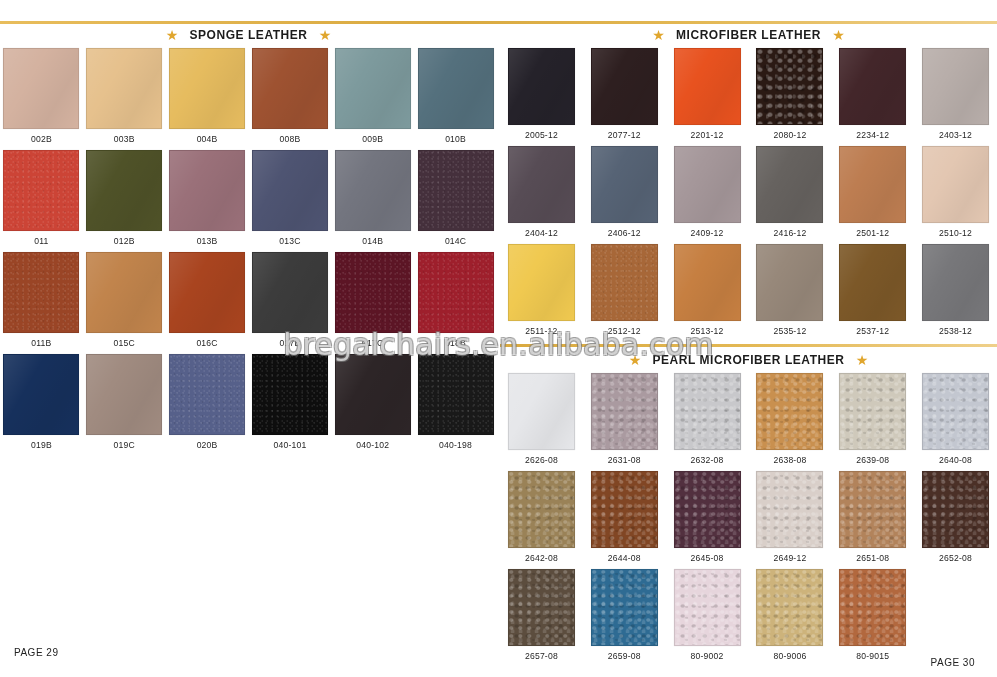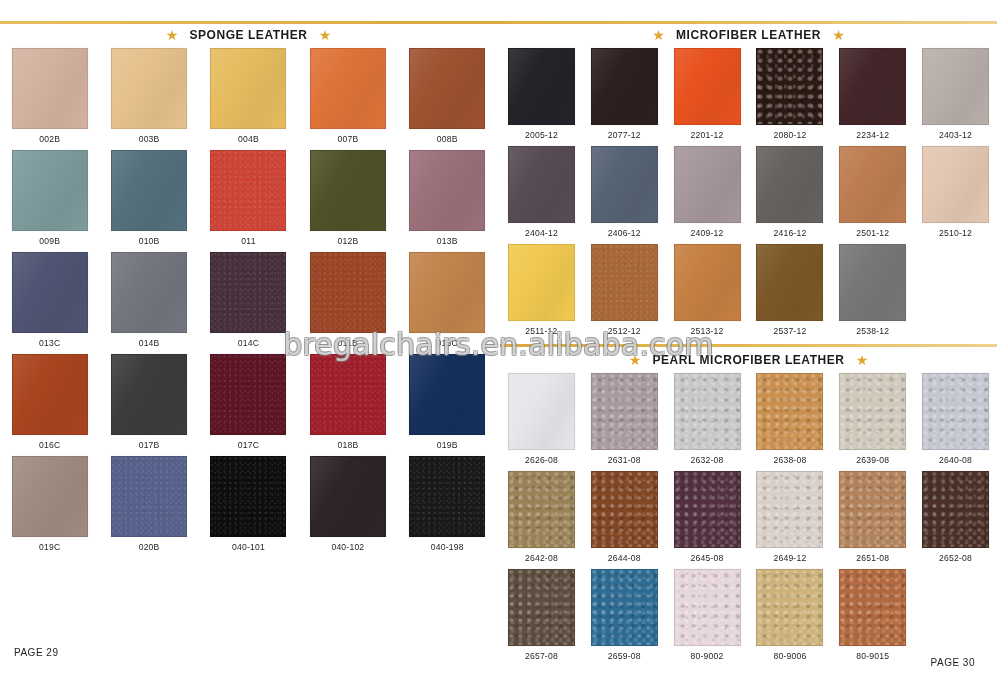--- a/index.html
+++ b/index.html
@@ -69,21 +69,21 @@
     height: 3px;
     margin: 2px 0 2px 0;
     background: linear-gradient(to right, #d9a93f, #e3b854 50%, #efd08a);
   }
 
   
   .grid {
     display: grid;
     gap: 0;
   }
-  .grid.cols5 { grid-template-columns: repeat(5, 1fr); }
+  .grid.cols5 { grid-template-columns: repeat(6, 1fr); }
   .grid.cols6 { grid-template-columns: repeat(6, 1fr); }
 
   .cell {
     display: flex;
     flex-direction: column;
     align-items: center;
   }
   .chip {
     width: 76px;
     border: 1px solid rgba(0,0,0,0.10);
@@ -195,24 +195,20 @@
         </div>
         <div class="cell">
           <div class="chip tex-soft" style="background: rgb(230, 193, 141);"></div>
           <div class="label">003B</div>
         </div>
         <div class="cell">
           <div class="chip tex-soft" style="background: rgb(230, 188, 95);"></div>
           <div class="label">004B</div>
         </div>
         <div class="cell">
-          <div class="chip tex-soft" style="background: rgb(223, 115, 57);"></div>
-          <div class="label">007B</div>
-        </div>
-        <div class="cell">
           <div class="chip tex-soft" style="background: rgb(158, 82, 49);"></div>
           <div class="label">008B</div>
         </div>
         <div class="cell">
           <div class="chip tex-soft" style="background: rgb(125, 154, 157);"></div>
           <div class="label">009B</div>
         </div>
         <div class="cell">
           <div class="chip tex-soft" style="background: rgb(84, 112, 125);"></div>
           <div class="label">010B</div>
@@ -353,20 +349,24 @@
           <div class="chip tex-soft" style="background: rgb(240, 201, 80);"></div>
           <div class="label">2511-12</div>
         </div>
         <div class="cell">
           <div class="chip tex-grain" style="background: rgb(167, 103, 56);"></div>
           <div class="label">2512-12</div>
         </div>
         <div class="cell">
           <div class="chip tex-soft" style="background: rgb(198, 127, 65);"></div>
           <div class="label">2513-12</div>
+        </div>
+        <div class="cell">
+          <div class="chip tex-soft" style="background: rgb(151, 136, 122);"></div>
+          <div class="label">2535-12</div>
         </div>
         <div class="cell">
           <div class="chip tex-soft" style="background: rgb(124, 88, 40);"></div>
           <div class="label">2537-12</div>
         </div>
         <div class="cell">
           <div class="chip tex-soft" style="background: rgb(119, 119, 122);"></div>
           <div class="label">2538-12</div>
         </div>
       </div>

